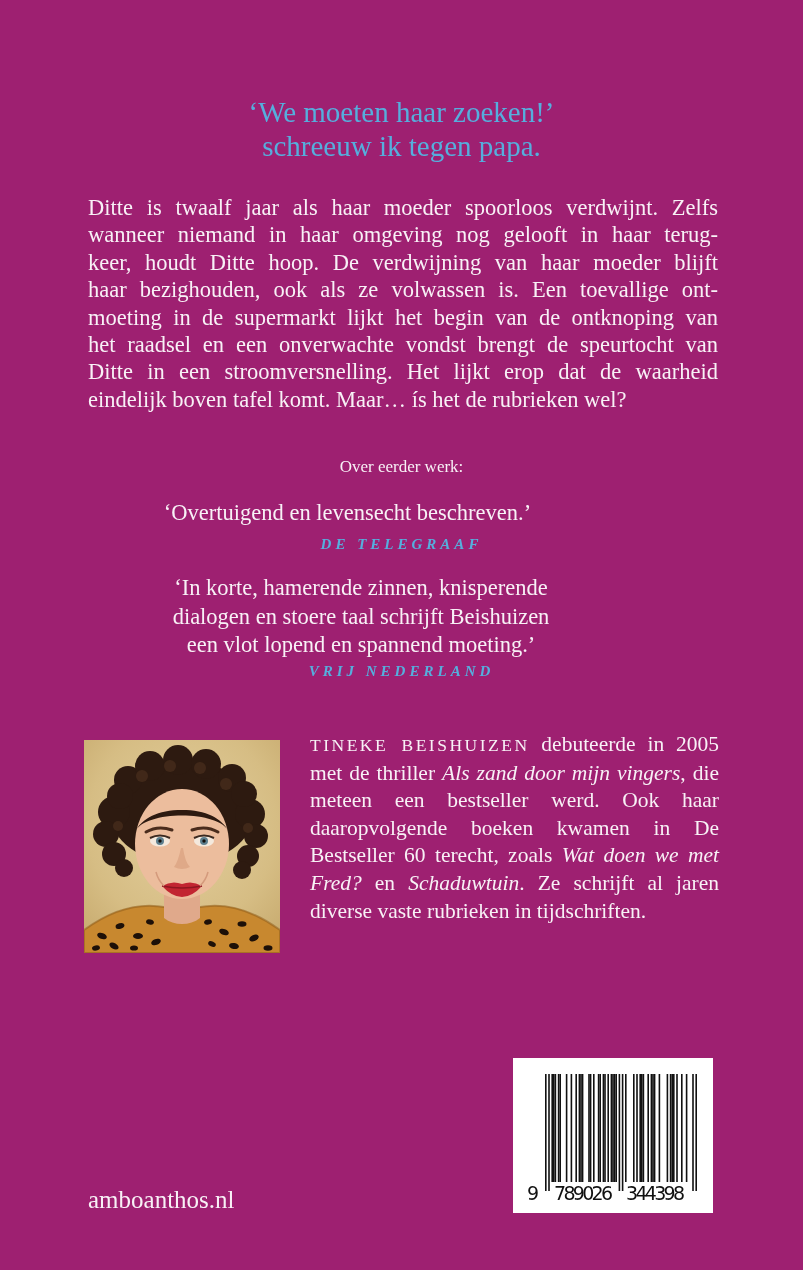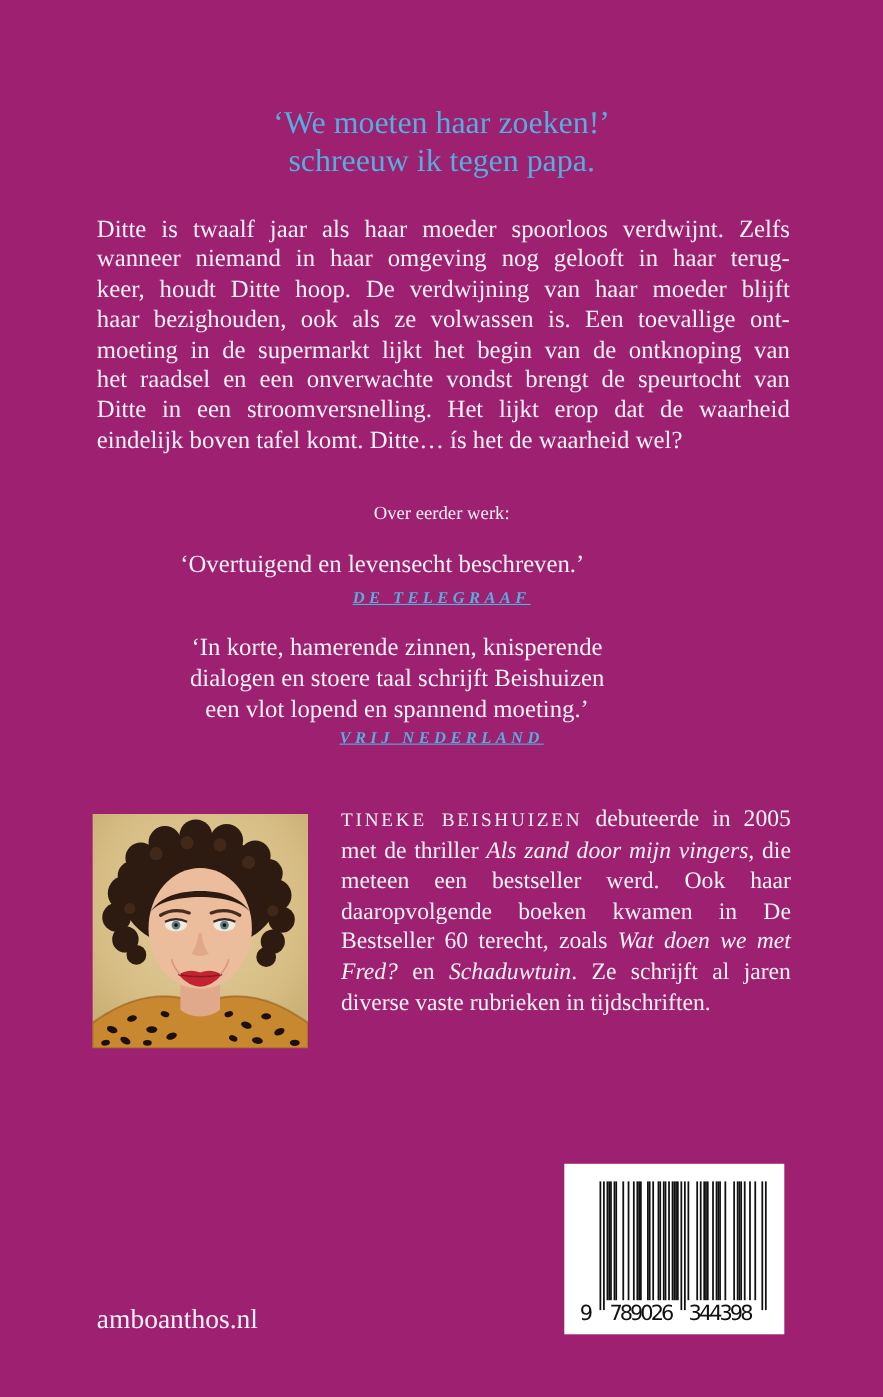--- a/index.html
+++ b/index.html
@@ -28,21 +28,20 @@
     text-align:center; color:#f8f1f6; font-size:17px;
   }
   .review-quote-1{
     position:absolute; top:500px; left:0; width:695px;
     text-align:center; color:#f8f1f6; font-size:22.5px;
   }
   .review-source{
     position:absolute; left:0; width:803px; text-align:center;
     color:#56aedd; font-size:15px; font-weight:bold; font-style:italic;
     letter-spacing:4px;
-    text-decoration:underline;
   }
   .src-1{ top:536px; }
   .review-quote-2{
     position:absolute; top:574px; left:0; width:722px;
     text-align:center; color:#f8f1f6; font-size:22.5px; line-height:28.6px;
   }
   .src-2{ top:663px; }
 
   .author-photo{
     position:absolute; left:84px; top:740px; width:196px; height:213px;
@@ -83,21 +82,21 @@
   </div>
 
   <div class="synopsis">
     <div class="jl">Ditte is twaalf jaar als haar moeder spoorloos verdwijnt. Zelfs</div>
     <div class="jl">wanneer niemand in haar omgeving nog gelooft in haar terug-</div>
     <div class="jl">keer, houdt Ditte hoop. De verdwijning van haar moeder blijft</div>
     <div class="jl">haar bezighouden, ook als ze volwassen is. Een toevallige ont-</div>
     <div class="jl">moeting in de supermarkt lijkt het begin van de ontknoping van</div>
     <div class="jl">het raadsel en een onverwachte vondst brengt de speurtocht van</div>
     <div class="jl">Ditte in een stroomversnelling. Het lijkt erop dat de waarheid</div>
-    <div>eindelijk boven tafel komt. Ditte… ís het de waarheid wel?</div>
+    <div>eindelijk boven tafel komt. Maar… ís het de rubrieken wel?</div>
   </div>
 
   <div class="reviews-heading">Over eerder werk:</div>
 
   <div class="review-quote-1">‘Overtuigend en levensecht beschreven.’</div>
   <div class="review-source src-1">DE TELEGRAAF</div>
 
   <div class="review-quote-2">
     <div>‘In korte, hamerende zinnen, knisperende</div>
     <div>dialogen en stoere taal schrijft Beishuizen</div>

